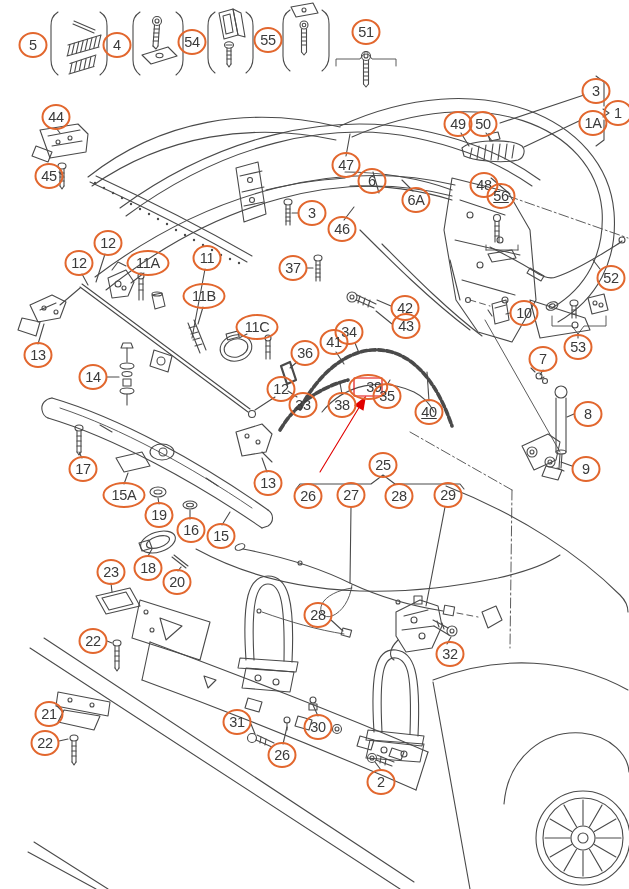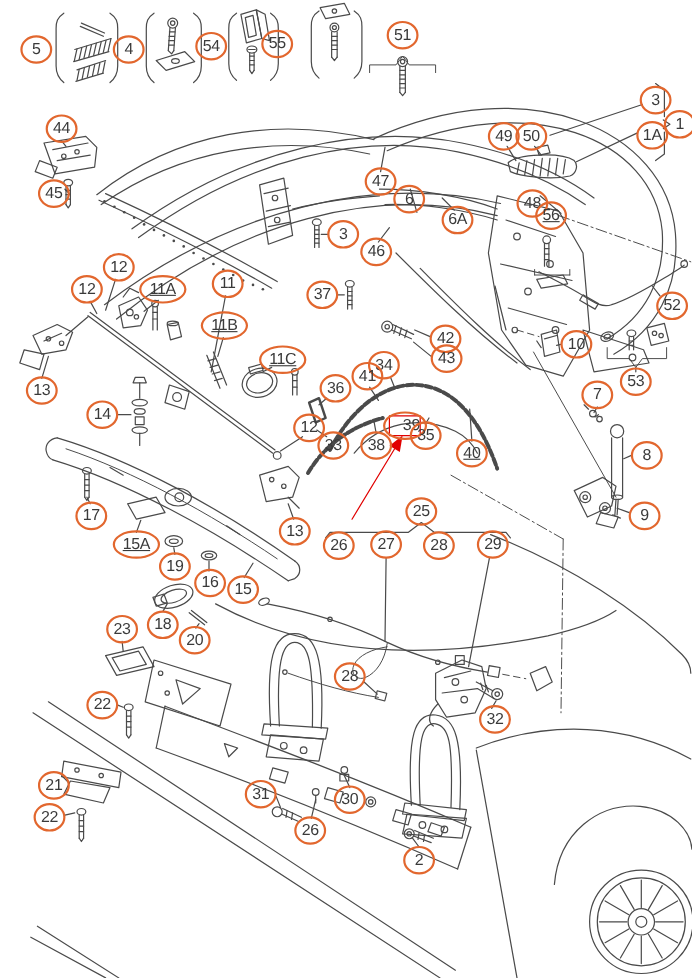--- a/index.html
+++ b/index.html
@@ -14,21 +14,21 @@
   #art .th2{stroke-width:2.2;}
   #art .dash{stroke-dasharray:6 4;stroke-width:.9;}
   #art .dashdot{stroke-dasharray:10 3 2 3;stroke-width:.9;}
   #art .red{stroke:var(--hl,#e10000);}
   #art .redfill{fill:var(--hl,#e10000);stroke:none;}
   #callouts{position:absolute;left:0;top:0;width:100%;height:100%;}
   .callout{position:absolute;transform:translate(-50%,-50%);box-sizing:border-box;
     min-width:29px;height:26px;padding:0 4px;border:2px solid var(--accent,#e2672e);
     border-radius:50%;background:transparent;display:flex;align-items:center;justify-content:center;
     font-size:14.5px;letter-spacing:-.3px;color:var(--text,#3a3a3a);cursor:pointer;}
-  .callout.wide{min-width:43px;text-decoration:underline;}
+  .callout.wide{min-width:43px;}
 </style>
 </head>
 <body>
 
 <div class="stage">
 
 <svg id="art" width="629" height="889" viewBox="0 0 629 889">
 
   <g>
     <path d="M58,12 C52,16 51,20 51,26 L51,60 C51,67 53,71 58,75"></path>
@@ -507,21 +507,21 @@
     <rect id="hl-box" class="red" stroke-width="3" x="354" y="378" width="28" height="18"></rect>
     <line id="hl-arrow-line" class="red" stroke-width="4" x1="320" y1="472" x2="358.7507624883192" y2="407.9770011062553"></line>
     <polygon id="hl-arrow-head" class="redfill" points="366,396 363.45601292291946,410.824915842987 354.04551205371894,405.1290863695235"></polygon>
   </g>
 </svg>
 
 <div id="callouts">
       <div class="callout" style="left: 33px; top: 45px;">5</div>
       <div class="callout" style="left: 117px; top: 45px;">4</div>
       <div class="callout" style="left: 192px; top: 42px;">54</div>
-      <div class="callout" style="left: 252px; top: 40px; text-align: center;">55</div>
+      <div class="callout" style="left: 268px; top: 40px; text-align: center;">55</div>
       <div class="callout" style="left: 366px; top: 32px;">51</div>
       <div class="callout" style="left: 596px; top: 91px;">3</div>
       <div class="callout" style="left: 618px; top: 113px;">1</div>
       <div class="callout" style="left: 593px; top: 123px;">1A</div>
       <div class="callout" style="left: 56px; top: 117px;">44</div>
       <div class="callout" style="left: 49px; top: 176px;">45</div>
       <div class="callout" style="left: 458px; top: 124px;">49</div>
       <div class="callout" style="left: 483px; top: 124px;">50</div>
       <div class="callout" style="left: 346px; top: 165px;">47</div>
       <div class="callout" style="left: 372px; top: 181px;">6</div>

